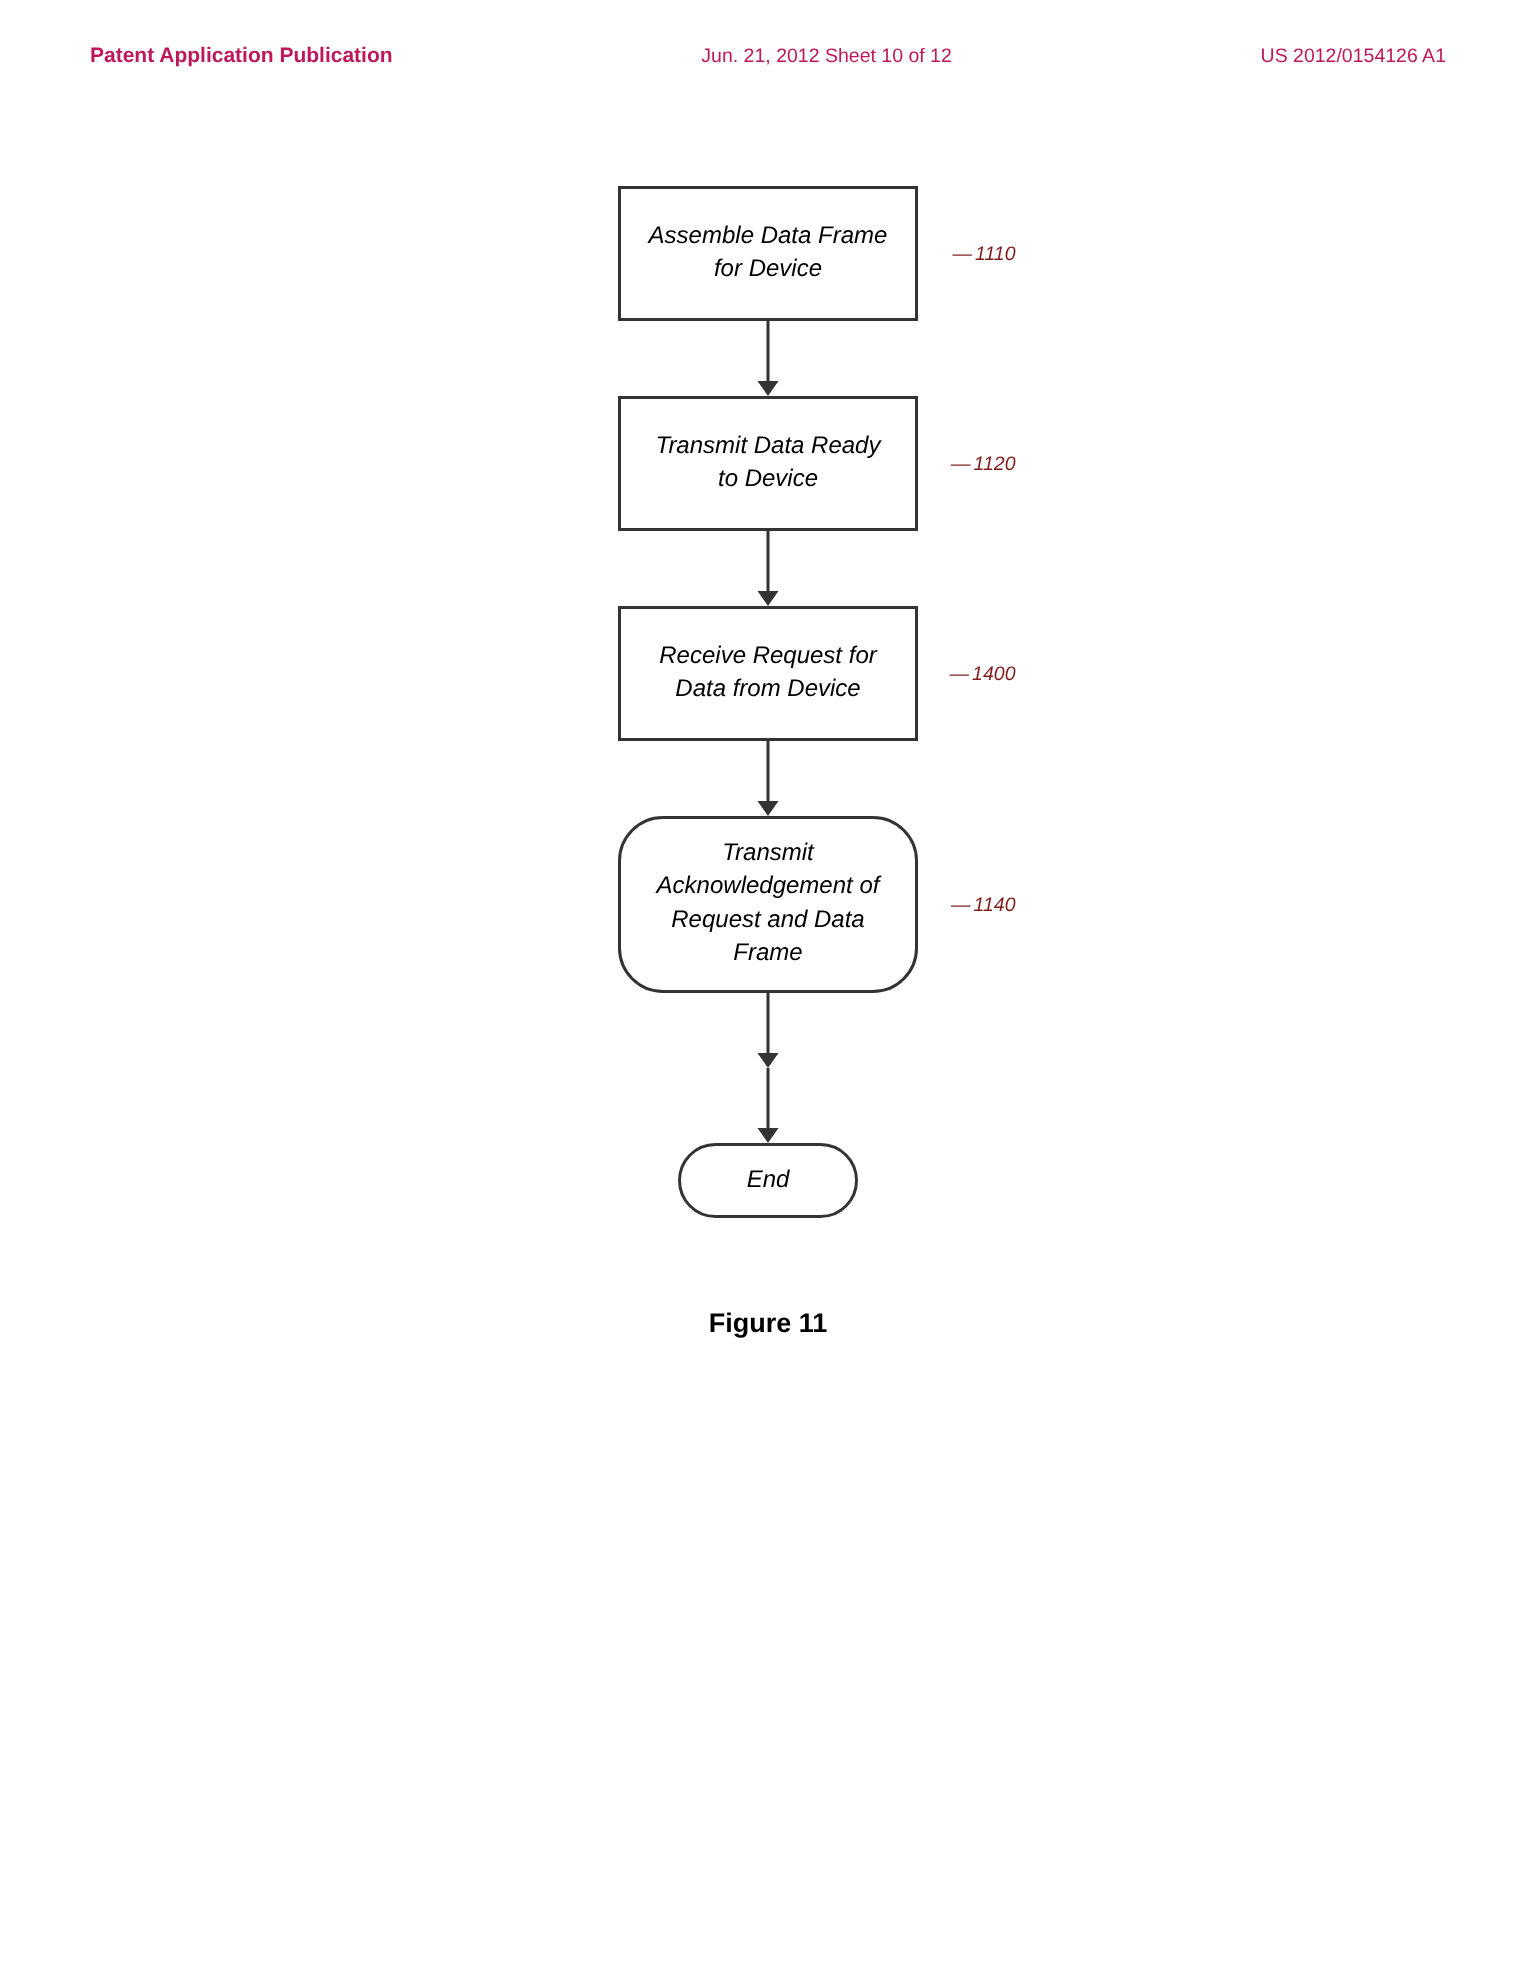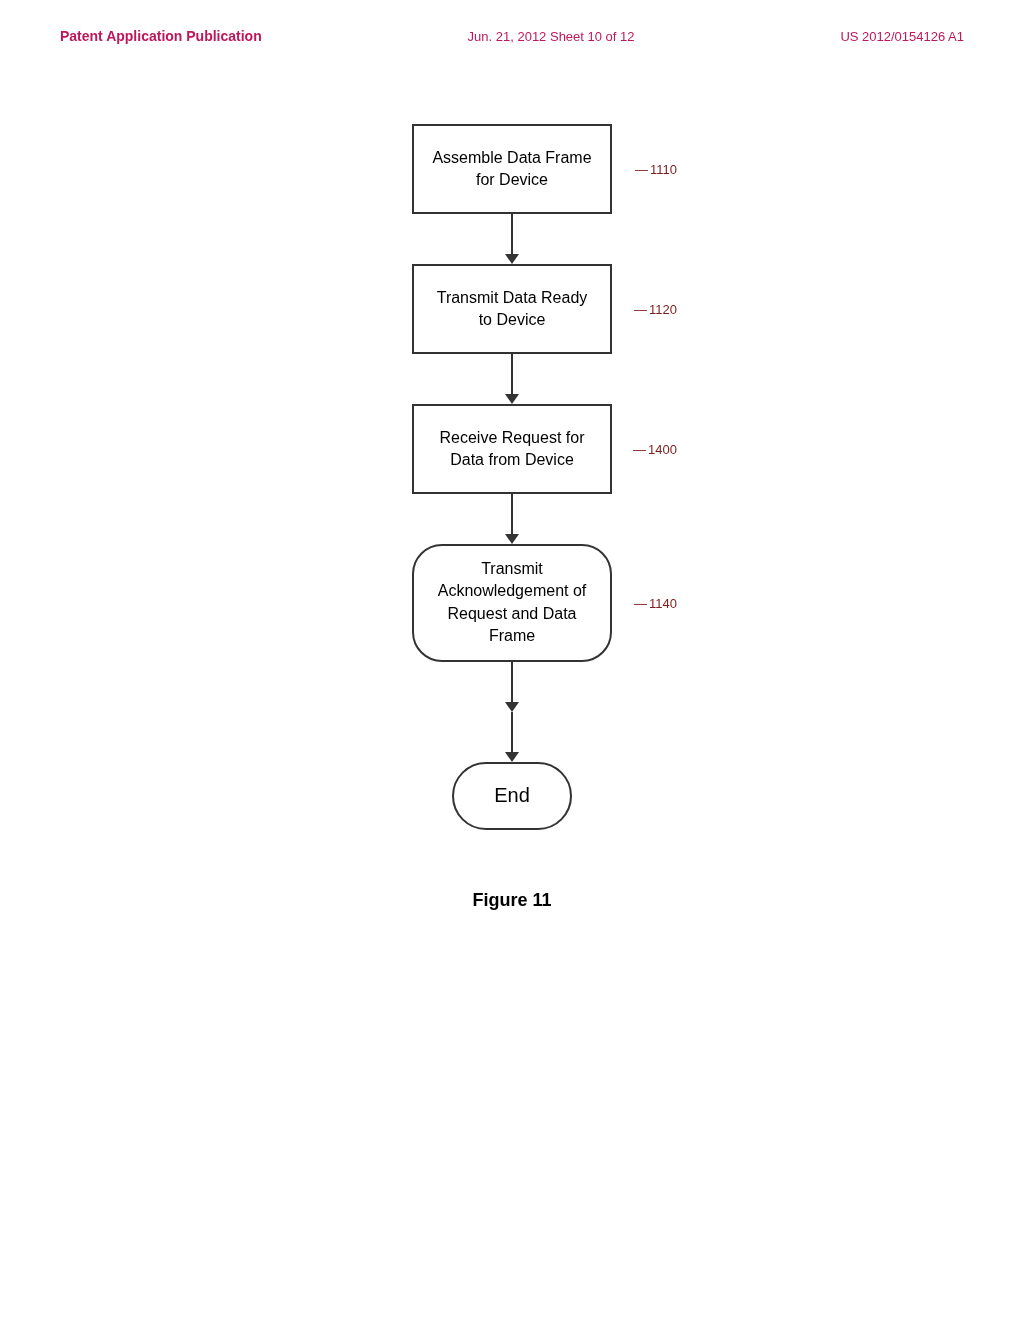--- a/index.html
+++ b/index.html
@@ -35,20 +35,21 @@
       font-size: 13px;
     }
 
     
     .diagram-container {
       display: flex;
       flex-direction: column;
       align-items: center;
       margin-top: 80px;
       position: relative;
+      font-style: italic;
     }
 
     
     .flow-box {
       border: 2px solid #333;
       background: #fff;
       width: 200px;
       min-height: 90px;
       display: flex;
       align-items: center;
@@ -98,25 +99,25 @@
       border-right: 7px solid transparent;
       border-top: 10px solid #333;
     }
 
     
     .end-oval {
       border: 2px solid #333;
       background: #fff;
       border-radius: 50px;
       width: 120px;
-      height: 68px;
+      height: 50px;
       display: flex;
       align-items: center;
       justify-content: center;
-      font-size: 20px;
+      font-size: 16px;
     }
 
     
     .figure-caption {
       text-align: center;
       margin-top: 60px;
       font-size: 18px;
       font-weight: bold;
       color: #000;
     }

